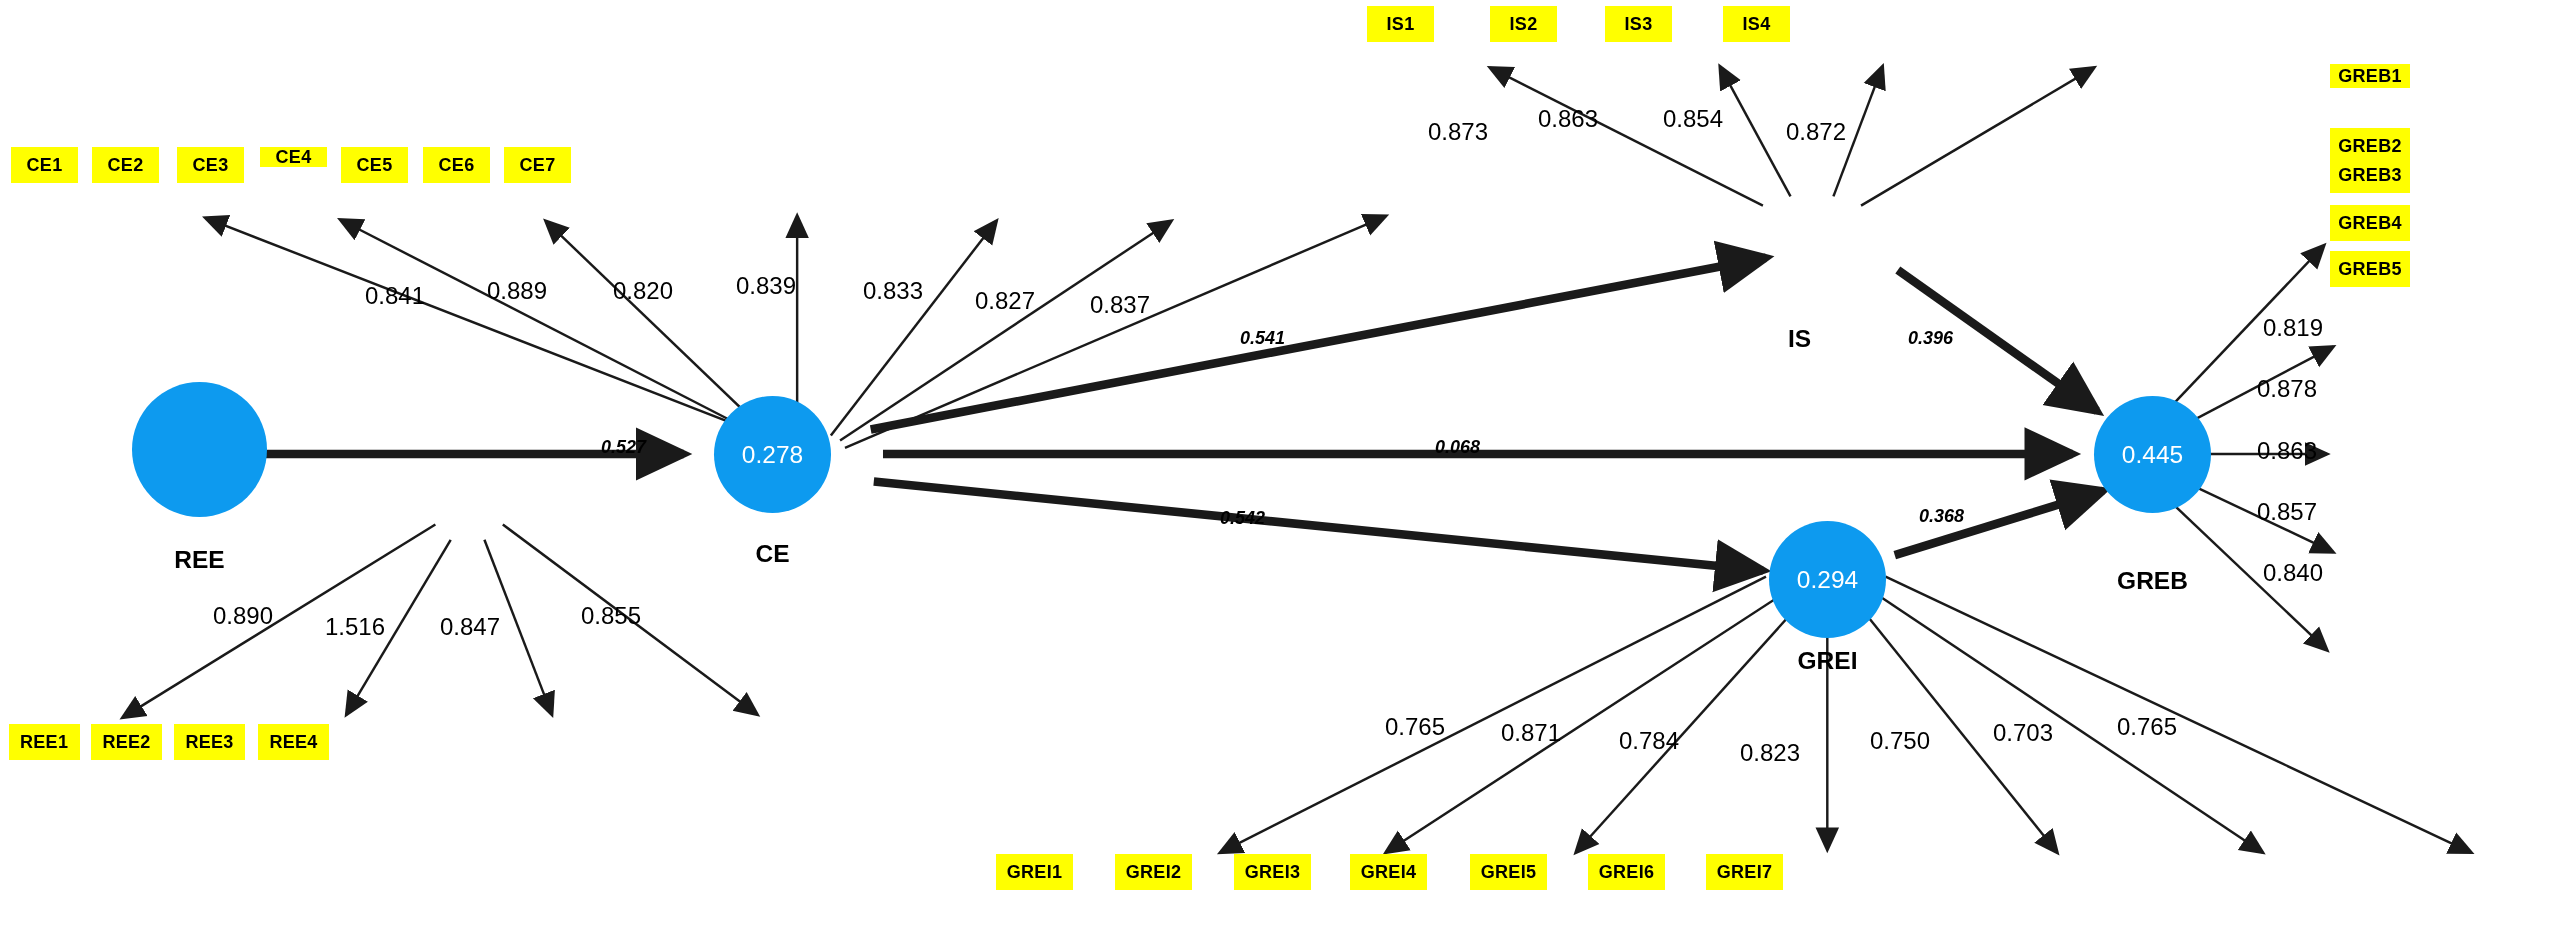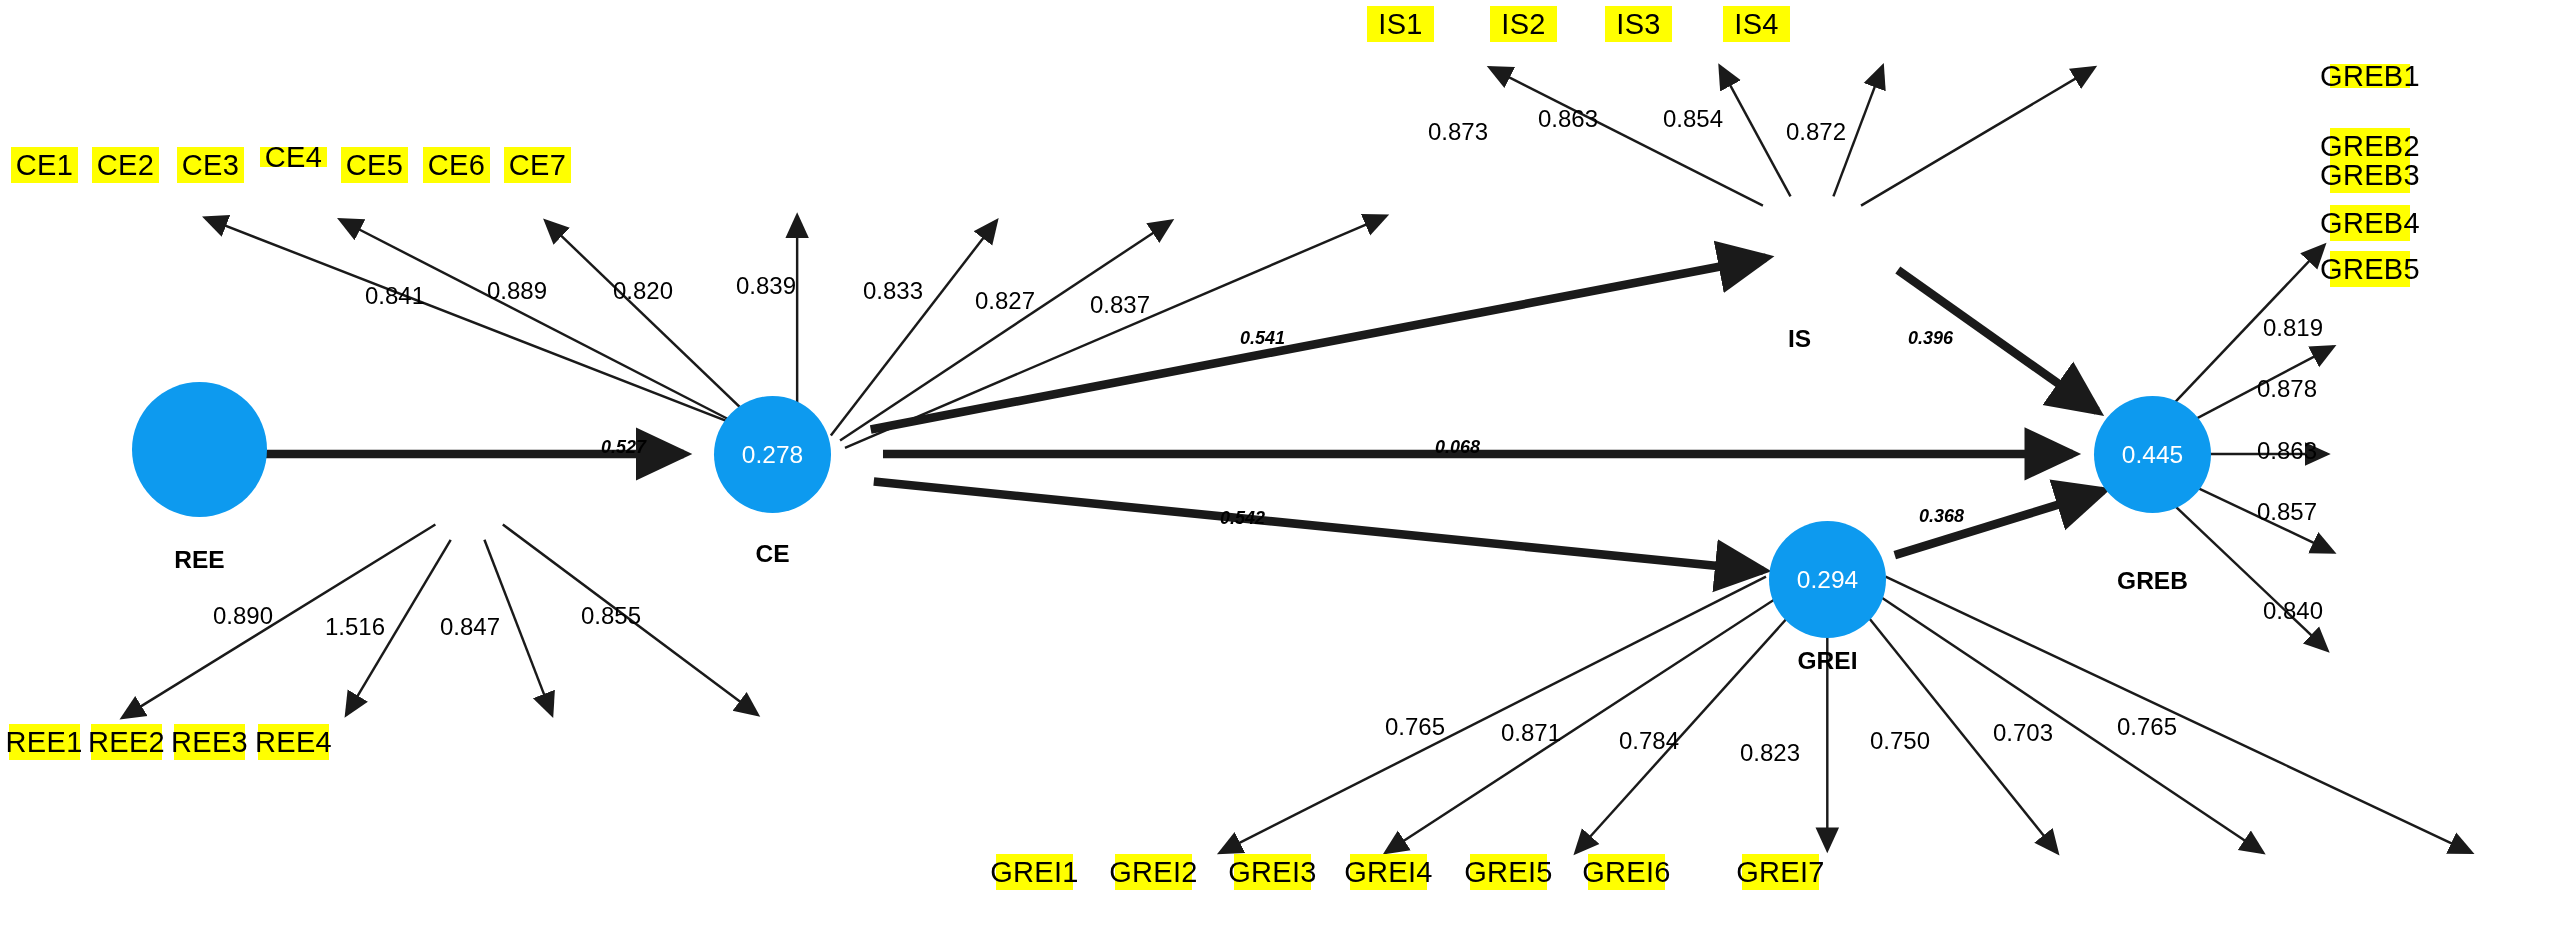--- a/index.html
+++ b/index.html
@@ -22,22 +22,22 @@
     height: 930px;
     pointer-events: none;
   }
   .indicator {
     position: absolute;
     background: #ffff00;
     color: #000000;
     display: flex;
     align-items: center;
     justify-content: center;
-    font-size: 29px;
-    font-weight: 400;
+    font-size: 18px;
+    font-weight: 700;
     letter-spacing: 0.3px;
     box-sizing: border-box;
   }
   .construct {
     position: absolute;
     border-radius: 50%;
     background: #0d9aef;
     color: #ffffff;
     display: flex;
     align-items: center;
@@ -149,21 +149,21 @@
   <div class="indicator" style="left:2330px; top:157px; width:80px; height:36px;">GREB3</div>
   <div class="indicator" style="left:2330px; top:205px; width:80px; height:36px;">GREB4</div>
   <div class="indicator" style="left:2330px; top:251px; width:80px; height:36px;">GREB5</div>
 
   <div class="indicator" style="left:996px; top:854px; width:77px; height:36px;">GREI1</div>
   <div class="indicator" style="left:1115px; top:854px; width:77px; height:36px;">GREI2</div>
   <div class="indicator" style="left:1234px; top:854px; width:77px; height:36px;">GREI3</div>
   <div class="indicator" style="left:1350px; top:854px; width:77px; height:36px;">GREI4</div>
   <div class="indicator" style="left:1470px; top:854px; width:77px; height:36px;">GREI5</div>
   <div class="indicator" style="left:1588px; top:854px; width:77px; height:36px;">GREI6</div>
-  <div class="indicator" style="left:1706px; top:854px; width:77px; height:36px;margin-left:36px;">GREI7</div>
+  <div class="indicator" style="left:1706px; top:854px; width:77px; height:36px;">GREI7</div>
 
   <div class="construct" style="left:132px; top:382px; width:135px; height:135px;">
     <span></span>
   </div>
   <div class="construct-label" style="left:132px; top:546px; width:135px;">REE</div>
 
   <div class="construct" style="left:714px; top:396px; width:117px; height:117px;">
     <span>0.278</span>
   </div>
   <div class="construct-label" style="left:714px; top:540px; width:117px;">CE</div>
@@ -195,21 +195,21 @@
 
   <div class="edge-label" style="left:1428px; top:118px;text-align:right;">0.873</div>
   <div class="edge-label" style="left:1538px; top:105px;">0.863</div>
   <div class="edge-label" style="left:1663px; top:105px;">0.854</div>
   <div class="edge-label" style="left:1786px; top:118px;">0.872</div>
 
   <div class="edge-label" style="left:2263px; top:314px;">0.819</div>
   <div class="edge-label" style="left:2257px; top:375px;">0.878</div>
   <div class="edge-label" style="left:2257px; top:437px;">0.863</div>
   <div class="edge-label" style="left:2257px; top:498px;">0.857</div>
-  <div class="edge-label" style="left:2263px; top:559px;margin-top:38px;">0.840</div>
+  <div class="edge-label" style="left:2263px; top:559px;">0.840</div>
 
   <div class="edge-label" style="left:1385px; top:713px;">0.765</div>
   <div class="edge-label" style="left:1501px; top:719px;">0.871</div>
   <div class="edge-label" style="left:1619px; top:727px;">0.784</div>
   <div class="edge-label" style="left:1740px; top:739px;">0.823</div>
   <div class="edge-label" style="left:1870px; top:727px;">0.750</div>
   <div class="edge-label" style="left:1993px; top:719px;">0.703</div>
   <div class="edge-label" style="left:2117px; top:713px;">0.765</div>
 
   <div class="edge-label strong" style="left:601px; top:437px;">0.527</div>

